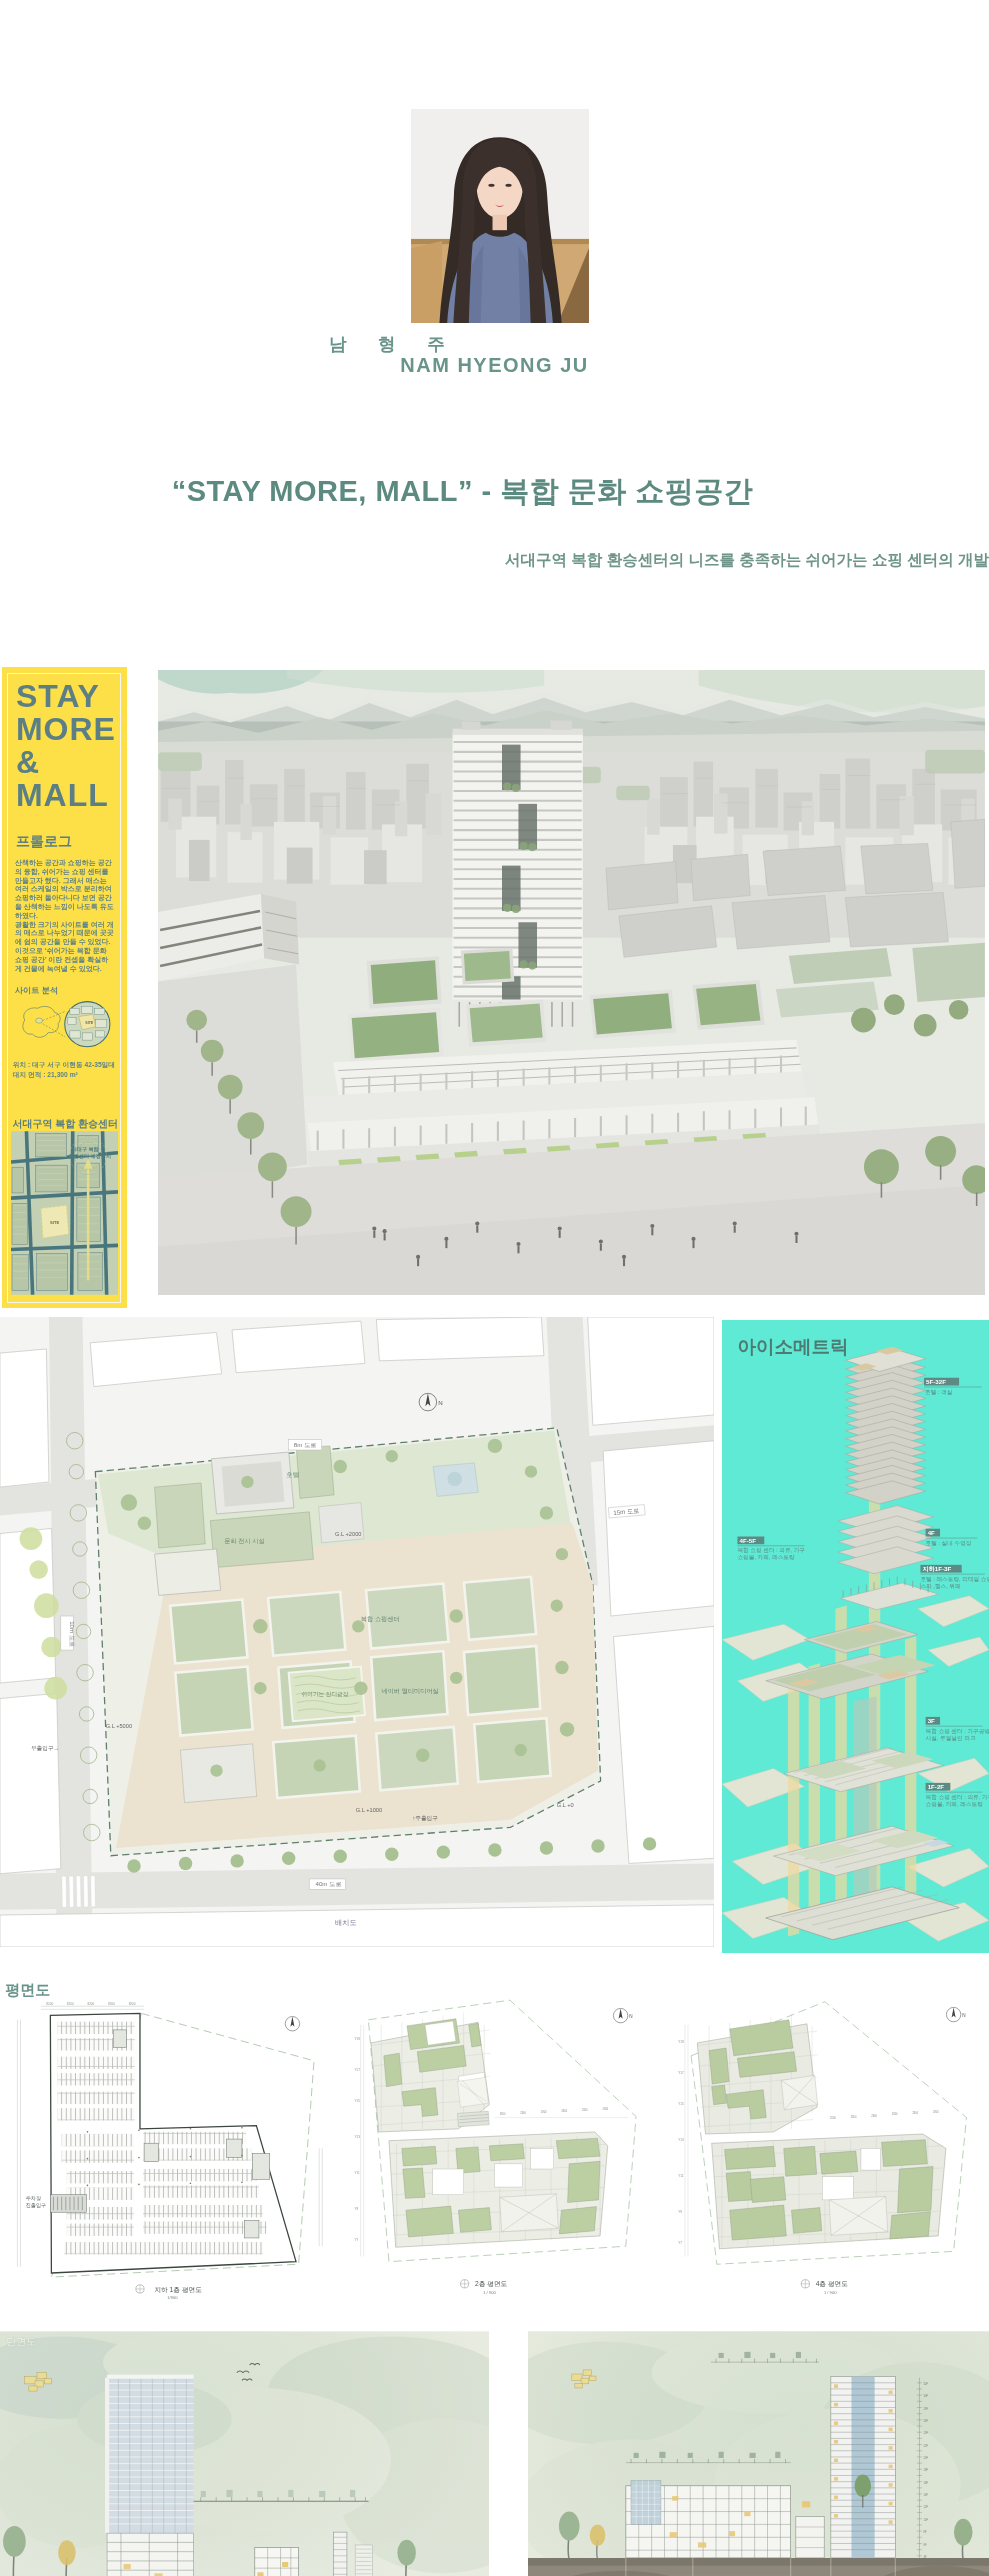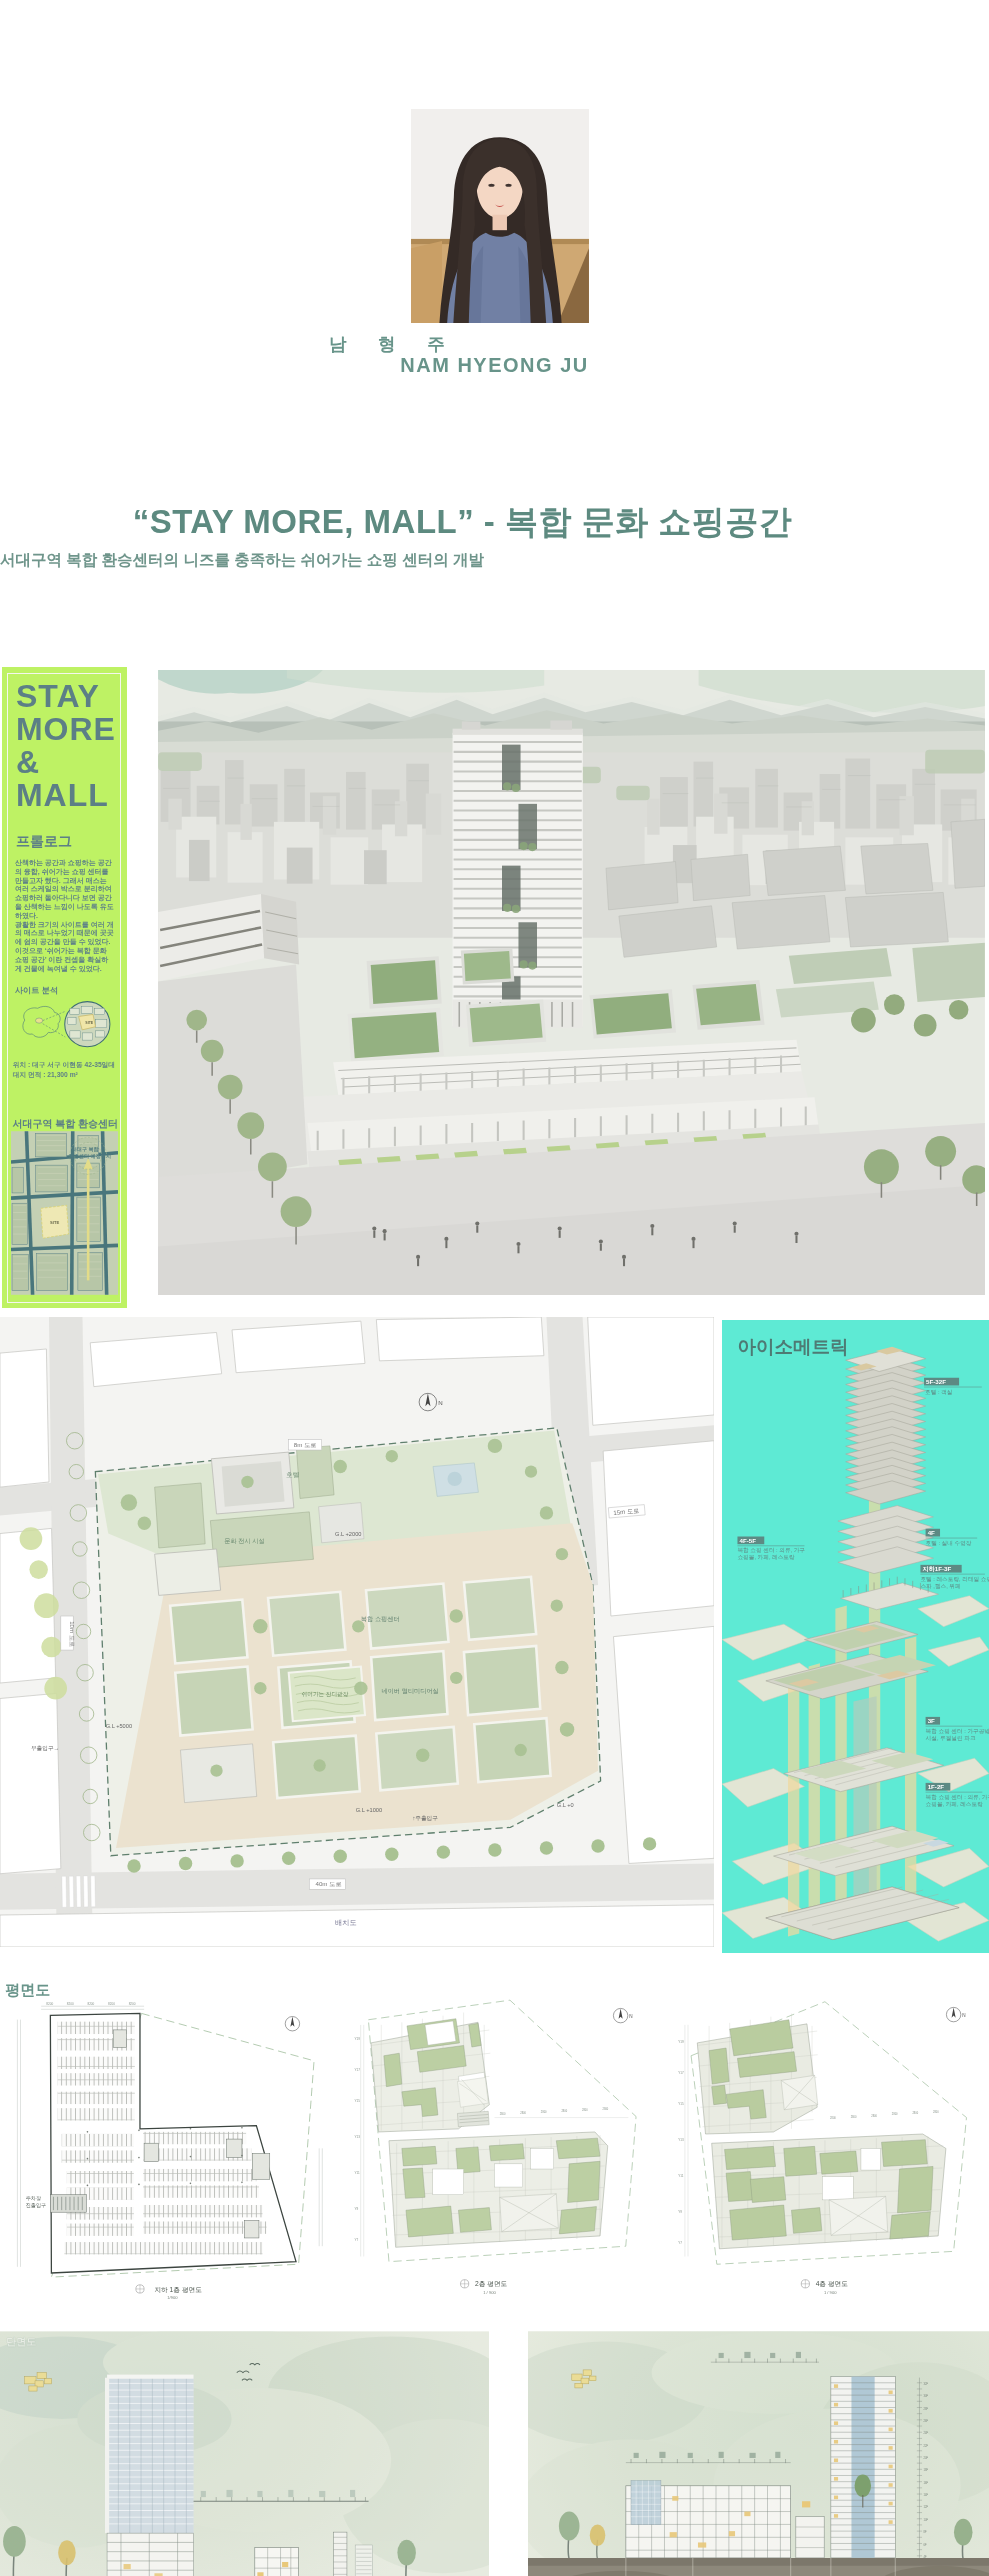--- a/index.html
+++ b/index.html
@@ -31,25 +31,25 @@
   <path d="M250 415 C245 340 228 292 208 266 L212 415 Z" fill="#67769a"></path>
 
   <path d="M172 58 C120 58 100 105 100 160 C100 200 90 300 82 415 L112 415 C115 320 118 260 124 225 C120 170 128 120 172 112 C216 120 224 170 220 225 C226 260 229 320 232 415 L262 415 C255 300 244 200 244 158 C244 103 224 58 172 58 Z" fill="#3b302b"></path>
 </svg>
 </div>
 
 <div class="abs" style="left:0;top:332px;width:787px;text-align:center;font-size:17.5px;font-weight:bold;color:#68948a;letter-spacing:13.4px;">남 형 주</div>
 
 <div class="abs" style="left:0;top:354px;width:989px;text-align:center;font-size:20px;font-weight:bold;color:#68948a;letter-spacing:1.5px;">NAM HYEONG JU</div>
 
-<div class="abs" style="left:0;top:500px;width:925px;text-align:center;font-size:33px;font-weight:bold;color:#5d8a80;letter-spacing:0.5px;">“STAY MORE, MALL” - 복합 문화 쇼핑공간</div>
-
-<div class="abs" style="left:0;top:550px;width:989px;text-align:left;font-size:15.5px;font-weight:bold;color:#6f958b;">서대구역 복합 환승센터의 니즈를 충족하는 쉬어가는 쇼핑 센터의 개발</div>
-
-<div class="abs" style="left:1.5px;top:667px;width:125px;height:641px;background:#bef264;">
+<div class="abs" style="left:0;top:472px;width:925px;text-align:center;font-size:29px;font-weight:bold;color:#5d8a80;letter-spacing:0.5px;">“STAY MORE, MALL” - 복합 문화 쇼핑공간</div>
+
+<div class="abs" style="left:0;top:550px;width:989px;text-align:right;font-size:15.5px;font-weight:bold;color:#6f958b;">서대구역 복합 환승센터의 니즈를 충족하는 쉬어가는 쇼핑 센터의 개발</div>
+
+<div class="abs" style="left:1.5px;top:667px;width:125px;height:641px;background:#fde047;">
 
   <div class="abs" style="left:5.7px;top:5.7px;width:112px;height:628px;border:1.5px solid #f4f6ef;"></div>
 
   <div class="abs" style="left:14.4px;top:13px;font-size:32px;line-height:33px;font-weight:bold;color:#5c7f86;letter-spacing:1px;">STAY<br>MORE<br>&amp;<br>MALL</div>
 
   <div class="abs" style="left:14.4px;top:166px;font-size:14px;font-weight:bold;color:#5c7f86;">프롤로그</div>
 
   <div class="abs" style="left:13.4px;top:192px;width:100px;font-size:7px;line-height:8.8px;font-weight:bold;color:#5f8287;">산책하는 공간과 쇼핑하는 공간의 융합, 쉬어가는 쇼핑 센터를 만들고자 했다. 그래서 매스는 여러 스케일의 박스로 분리하여 쇼핑하러 돌아다니다 보면 공간을 산책하는 느낌이 나도록 유도하였다.<br>광활한 크기의 사이트를 여러 개의 매스로 나누었기 때문에 곳곳에 쉼의 공간을 만들 수 있었다.<br>이것으로 ‘쉬어가는 복합 문화 쇼핑 공간’ 이란 컨셉을 확실하게 건물에 녹여낼 수 있었다.</div>
 
   <div class="abs" style="left:13.4px;top:318px;font-size:8.2px;font-weight:bold;color:#5c7f86;">사이트 분석</div>

